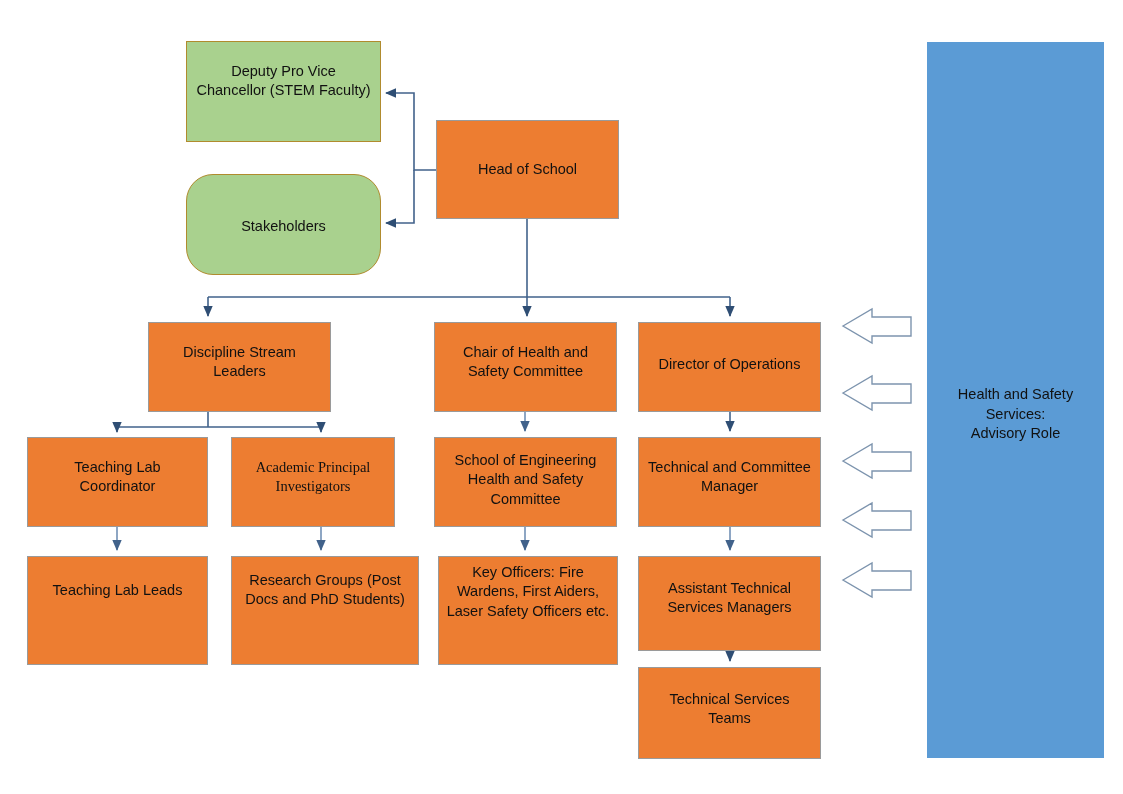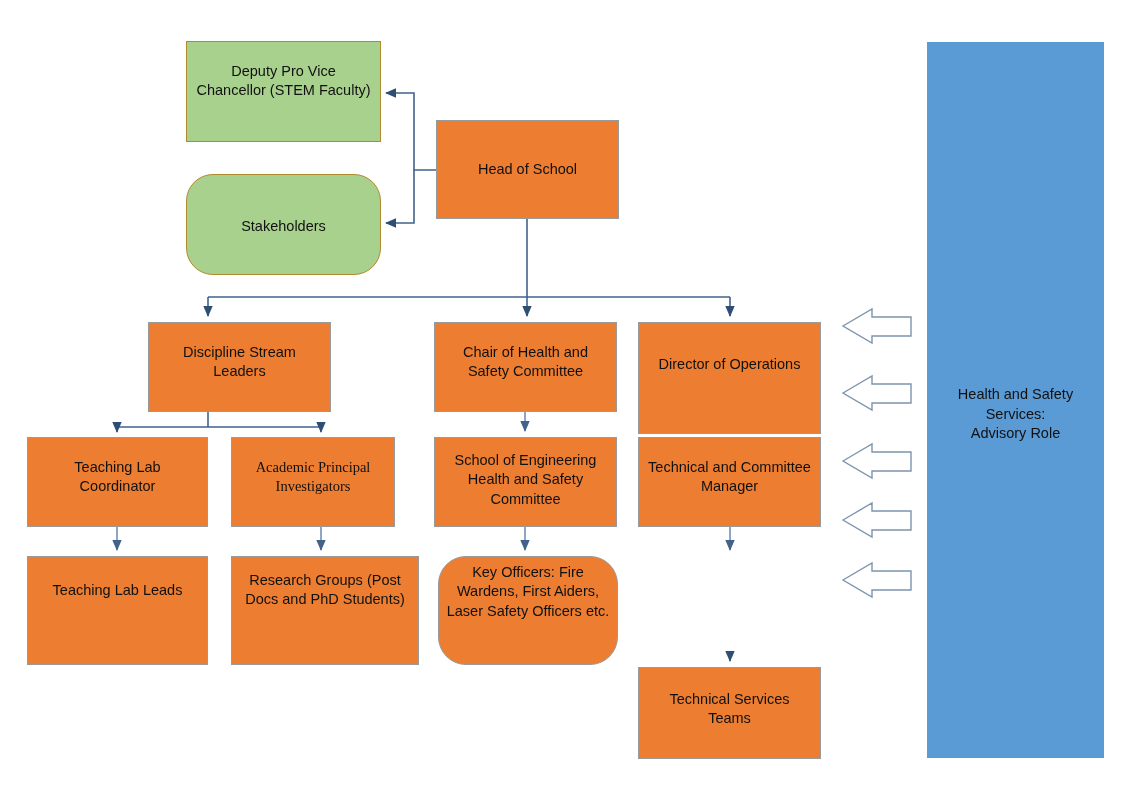--- a/index.html
+++ b/index.html
@@ -163,21 +163,21 @@
   <div class="node orange top-align" style="left:117px; top:322px; width:183px; height:90px; padding-top:20px;margin-left:31px;">
     <span class="label">Discipline Stream
 Leaders</span>
   </div>
 
   <div class="node orange top-align" style="left:434px; top:322px; width:183px; height:90px; padding-top:20px;">
     <span class="label">Chair of Health and
 Safety Committee</span>
   </div>
 
-  <div class="node orange top-align" style="left:638px; top:322px; width:183px; height:112px; padding-top:32px;">
+  <div class="node orange top-align" style="left:638px; top:322px; width:183px; height:90px; padding-top:32px;">
     <span class="label">Director of Operations</span>
   </div>
 
   <div class="node orange top-align" style="left:27px; top:437px; width:181px; height:90px; padding-top:20px;">
     <span class="label">Teaching Lab
 Coordinator</span>
   </div>
 
   <div class="node orange top-align" style="left:231px; top:437px; width:164px; height:90px; padding-top:20px;font-family:Liberation Serif, serif;">
     <span class="label">Academic Principal
@@ -197,26 +197,30 @@
 
   <div class="node orange top-align" style="left:27px; top:556px; width:181px; height:109px; padding-top:24px;">
     <span class="label">Teaching Lab Leads</span>
   </div>
 
   <div class="node orange top-align" style="left:231px; top:556px; width:188px; height:109px; padding-top:14px;">
     <span class="label">Research Groups (Post
 Docs and PhD Students)</span>
   </div>
 
-  <div class="node orange top-align" style="left:438px; top:556px; width:180px; height:109px; padding-top:6px;border-radius:28px;">
+  <div class="node orange top-align" style="left:438px; top:556px; width:180px; height:109px; padding-top:6px;">
     <span class="label">Key Officers: Fire
 Wardens, First Aiders,
 Laser Safety Officers etc.</span>
   </div>
 
+  <div class="node orange top-align" style="left:638px; top:556px; width:183px; height:95px; padding-top:22px;">
+    <span class="label">Assistant Technical
+Services Managers</span>
+  </div>
 
   <div class="node orange top-align" style="left:638px; top:667px; width:183px; height:92px; padding-top:22px;">
     <span class="label">Technical Services
 Teams</span>
   </div>
 
   <div class="sidebar" style="left:927px; top:42px; width:177px; height:716px; padding-top:343px;">
     <span class="label">Health and Safety
 Services:
 Advisory Role</span>

